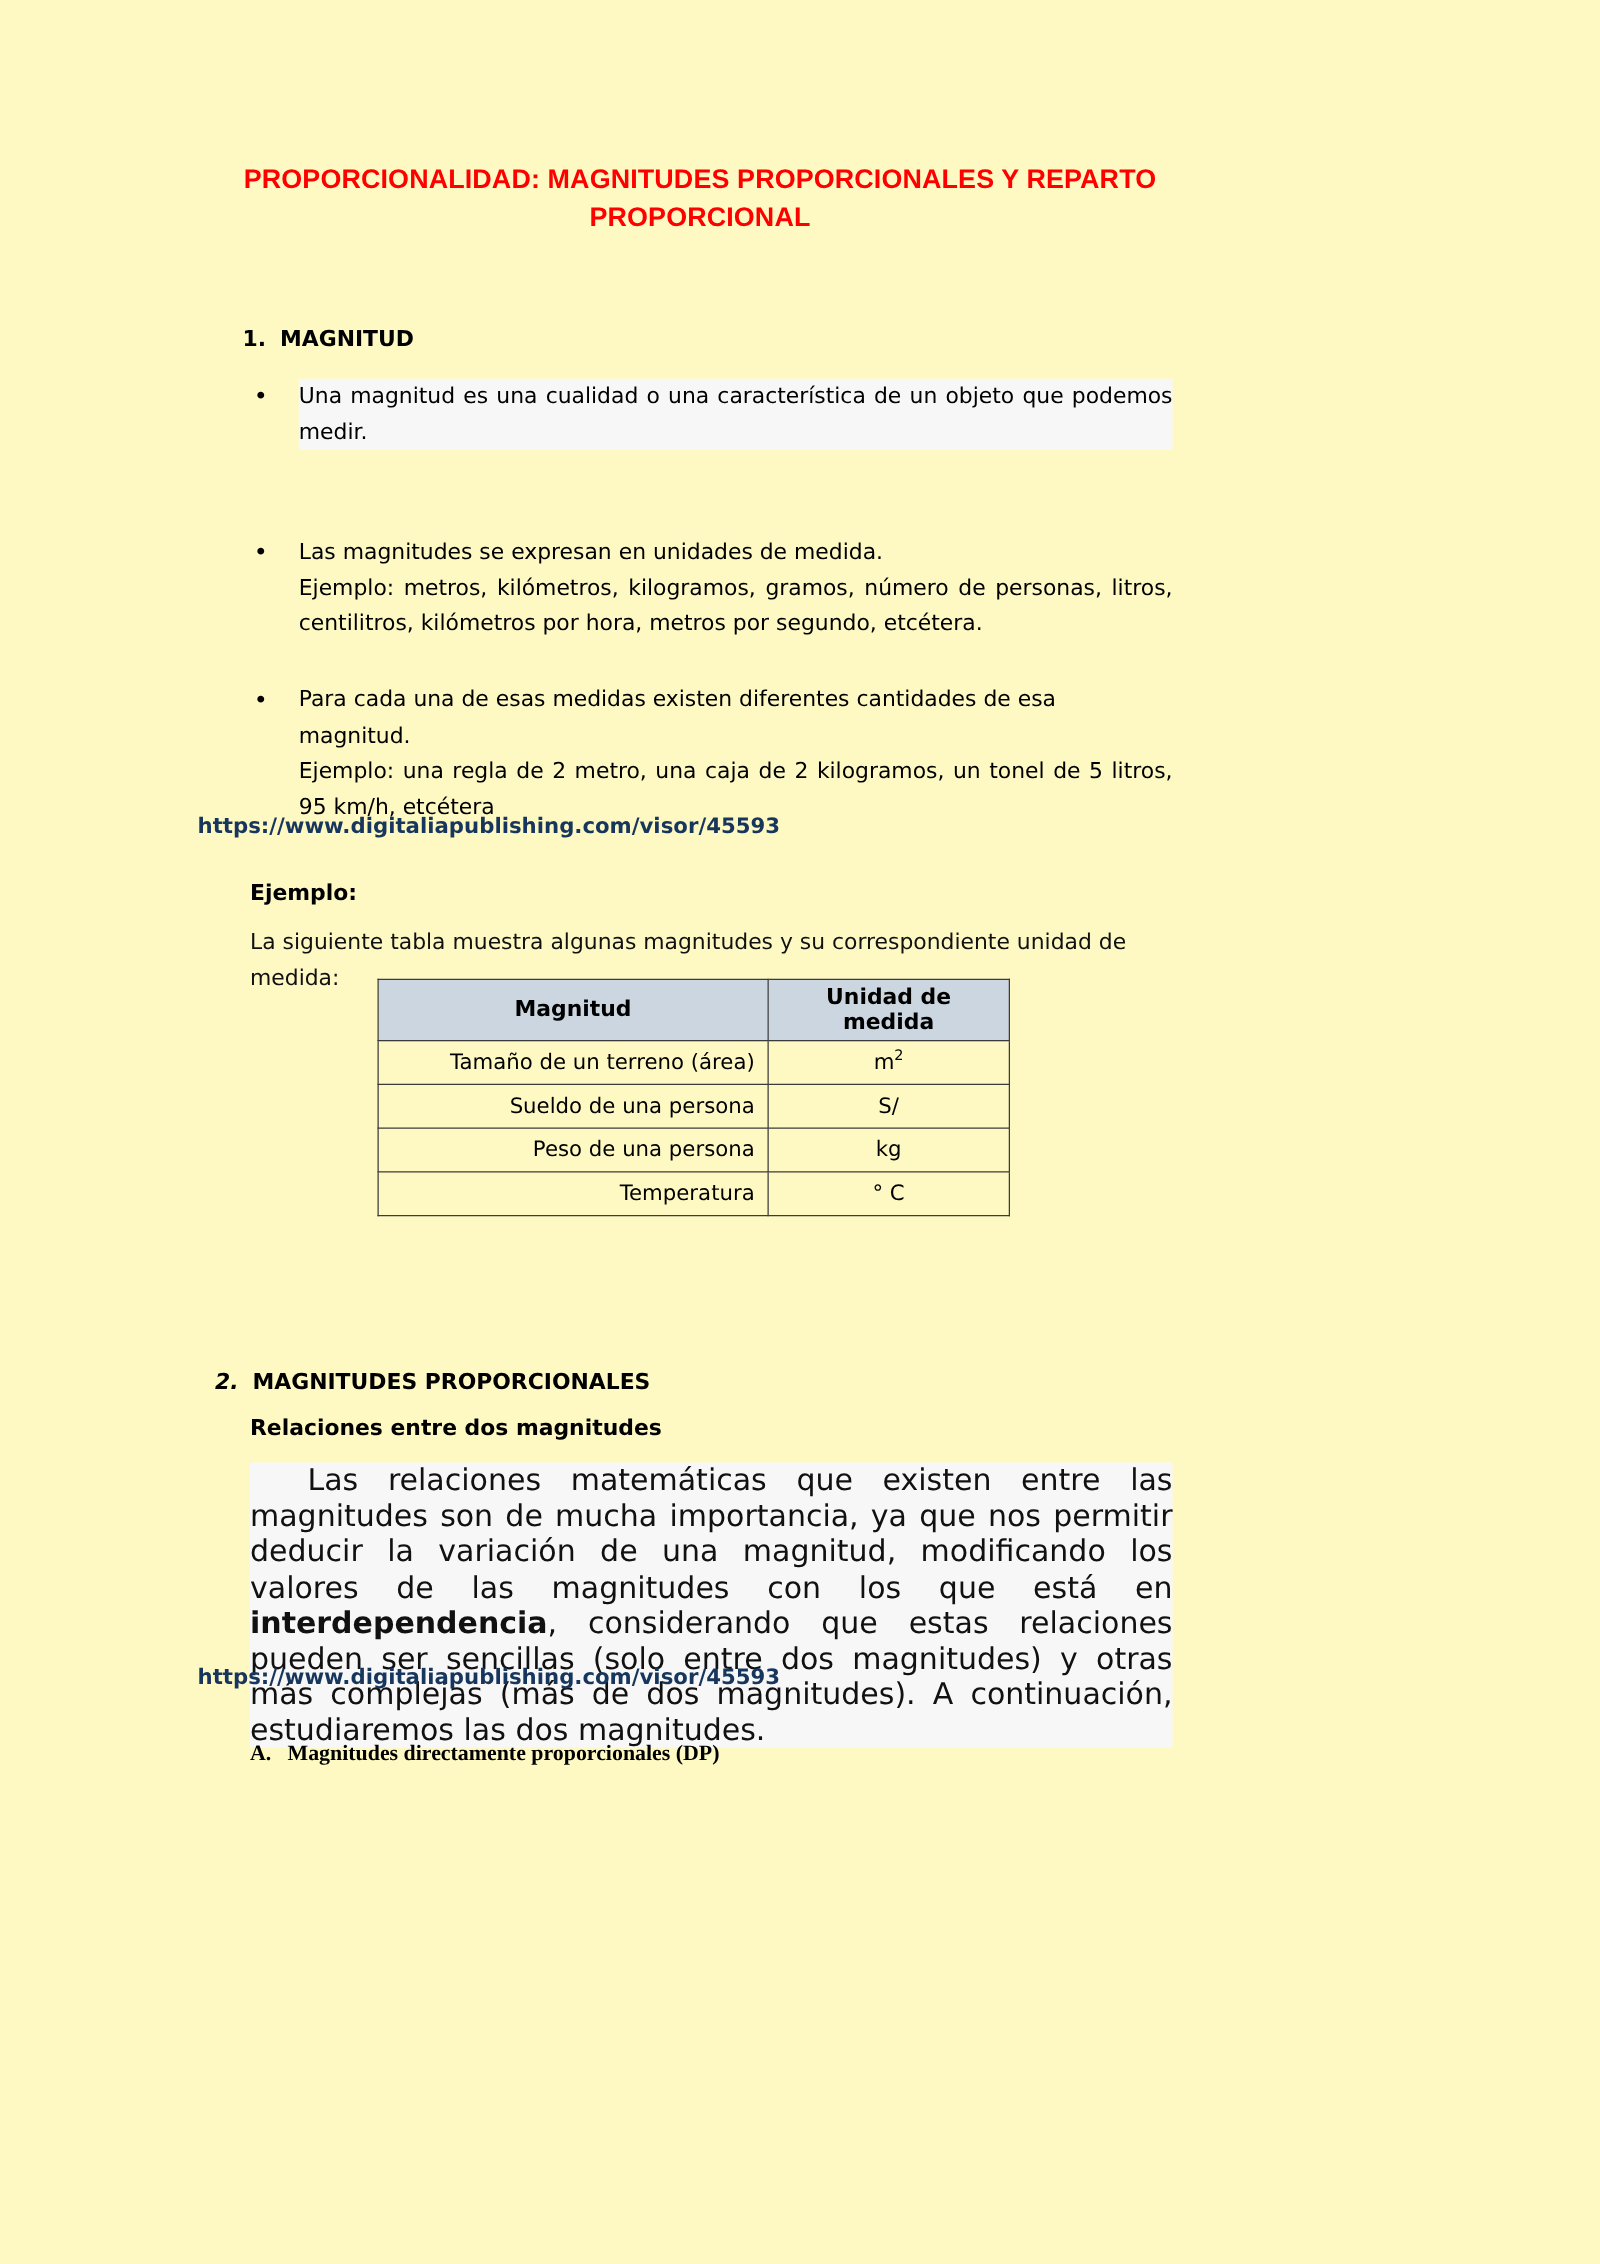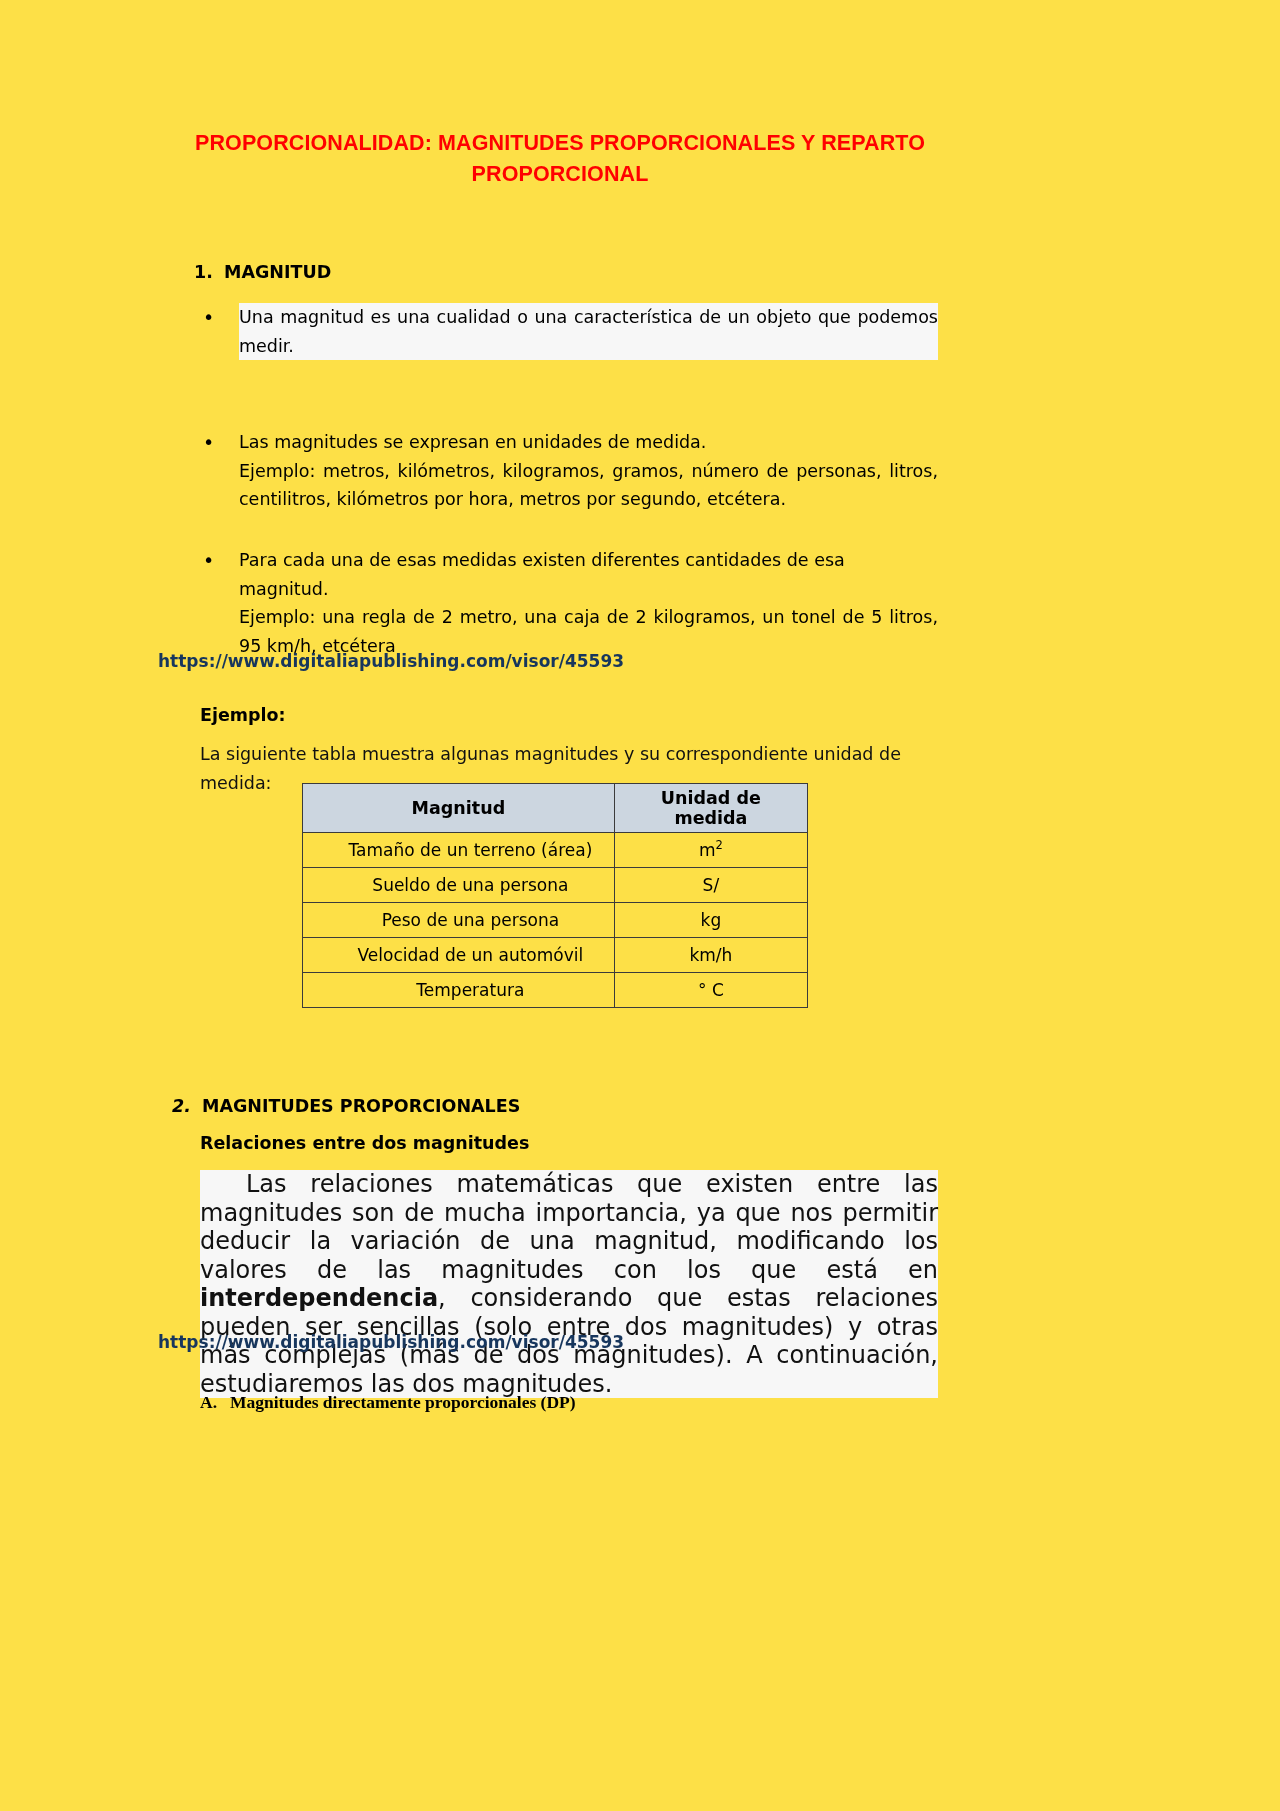--- a/index.html
+++ b/index.html
@@ -12,21 +12,21 @@
     height: 1811px;
     font-family: "Liberation Sans", sans-serif;
     color: #000000;
     overflow: hidden;
   }
 
   .page {
     position: relative;
     width: 1280px;
     height: 1811px;
-    background: #fde047;
+    background: #fef9c3;
     box-sizing: border-box;
   }
 
   
   .doc-title {
     position: absolute;
     left: 168px;
     top: 128px;
     width: 784px;
     text-align: center;
@@ -130,21 +130,21 @@
     height: 26px;
     vertical-align: middle;
   }
   table.mag-table thead th {
     background: #ccd6e0;
     font-weight: bold;
     text-align: center;
     font-size: 17.5px;
   }
   table.mag-table td.magcell {
-    text-align: center;
+    text-align: right;
     width: 308px;
     padding-left: 34px;
   }
   table.mag-table td.unitcell {
     text-align: center;
     width: 198px;
   }
   sup.sup {
     font-size: 0.68em;
     vertical-align: super;
@@ -241,24 +241,20 @@
         </tr>
         <tr>
           <td class="magcell">Sueldo de una persona</td>
           <td class="unitcell">S/</td>
         </tr>
         <tr>
           <td class="magcell">Peso de una persona</td>
           <td class="unitcell">kg</td>
         </tr>
         <tr>
-          <td class="magcell">Velocidad de un automóvil</td>
-          <td class="unitcell">km/h</td>
-        </tr>
-        <tr>
           <td class="magcell">Temperatura</td>
           <td class="unitcell">° C</td>
         </tr>
       </tbody>
     </table>
   </div>
 
   <div class="num-heading italic-num" style="left:172px; top:1096px;">
     <span class="num">2.</span><span>MAGNITUDES PROPORCIONALES</span>
   </div>

